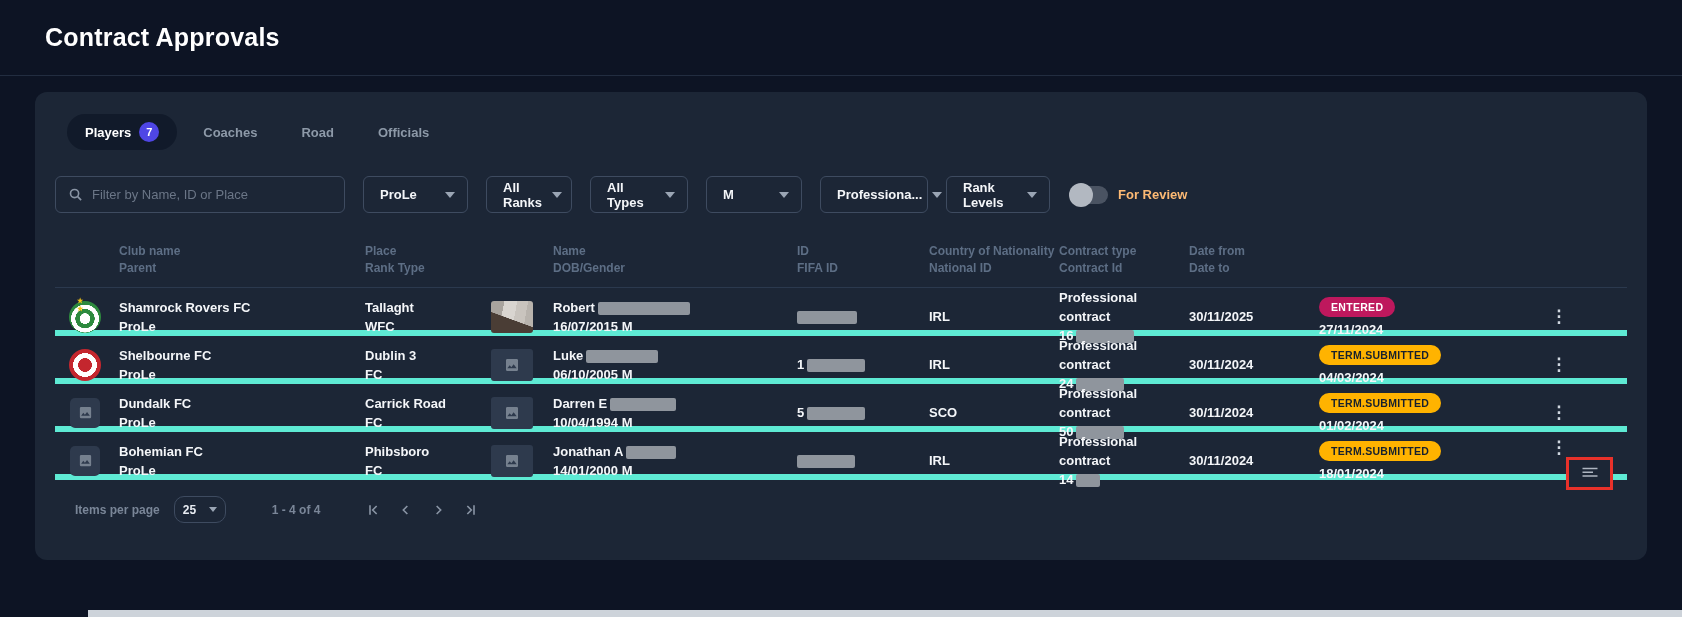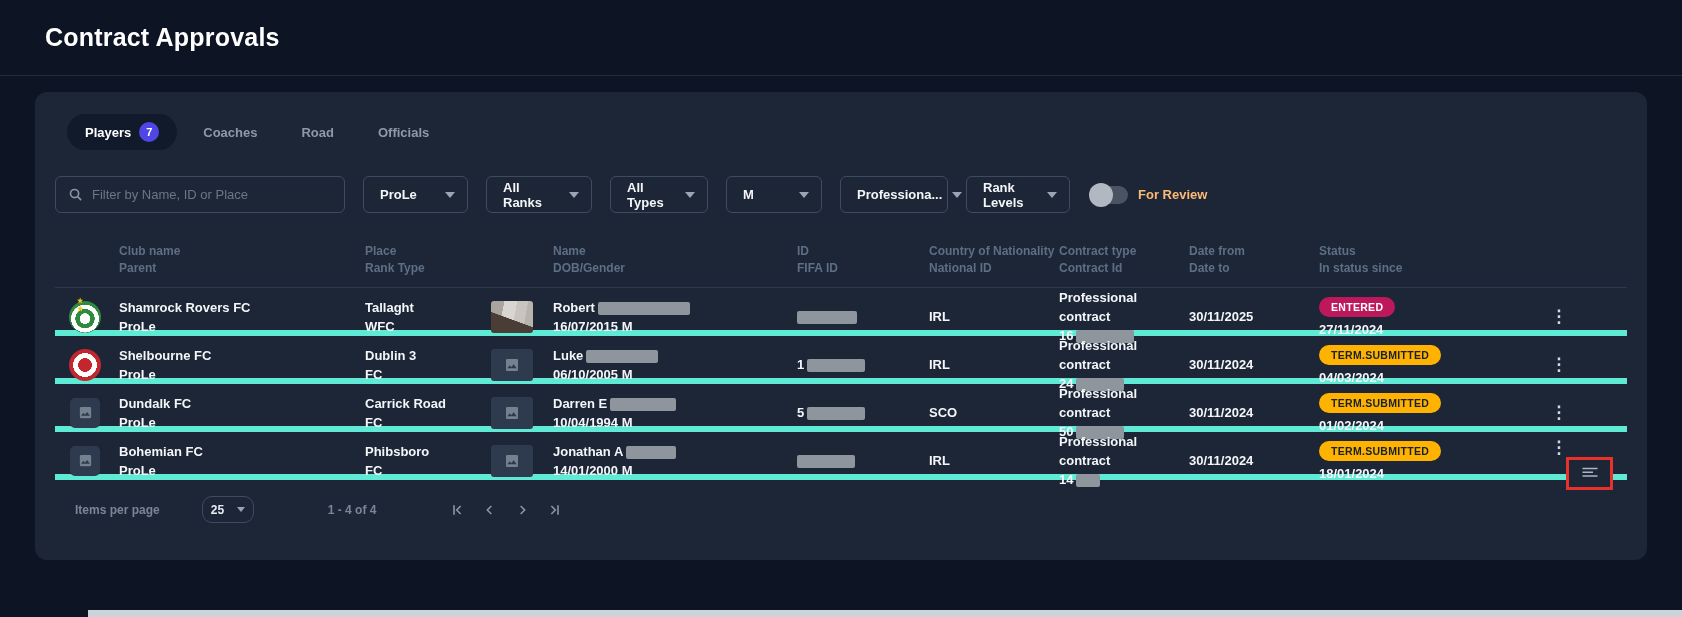--- a/index.html
+++ b/index.html
@@ -36,21 +36,21 @@
     background:transparent; border:none; outline:none; color:#e8ecf2; font-size:13px; flex:1;
     font-family:"Liberation Sans", sans-serif;
   }
   .search-box input::placeholder { color:#6b7687; }
   .dd {
     height:37px; border:1px solid #3e4b60; border-radius:6px; padding:0 12px 0 16px;
     display:flex; align-items:center; justify-content:space-between; gap:10px;
     font-size:13px; font-weight:700; color:#f4f6f9; cursor:pointer;
   }
   .caret { width:0; height:0; border-left:5px solid transparent; border-right:5px solid transparent; border-top:6px solid #9aa5b4; }
-  .dd-league{width:105px}.dd-ranks{width:106px}.dd-types{width:98px}.dd-gender{width:96px}.dd-contract{width:108px}.dd-levels{width:104px}
+  .dd-league{width:105px}.dd-ranks{width:86px}.dd-types{width:98px}.dd-gender{width:96px}.dd-contract{width:108px}.dd-levels{width:104px}
   .toggle-wrap { display:flex; align-items:center; gap:10px; margin-left:2px; }
   .toggle { width:38px; height:18px; border-radius:10px; background:#4a5362; position:relative; cursor:pointer; }
   .toggle .knob { position:absolute; left:-1px; top:-3px; width:24px; height:24px; border-radius:50%; background:#b2b8c1; }
   .toggle-label { font-size:13px; font-weight:700; color:#fdba74; }
 
   
   .grid-row {
     display:grid;
     grid-template-columns:64px 246px 126px 62px 244px 132px 130px 130px 130px 172px 1fr;
     align-items:center;
@@ -82,21 +82,21 @@
   .actions-cell { display:flex; justify-content:center; }
   .actions-cell-last { position:relative; height:48px; display:flex; flex-direction:column; align-items:center; }
   .actions-cell-last .kebab { margin-top:2px; }
   .red-box {
     position:absolute; right:14px; bottom:-5px; width:47px; height:33px;
     border:3px solid #e8312a; display:flex; align-items:center; justify-content:center;
     background:#1c2636; cursor:pointer;
   }
 
   
-  .pagination { display:flex; align-items:center; margin-top:16px; margin-left:20px; color:#7a8698; font-size:12px; font-weight:600;gap:28px; }
+  .pagination { display:flex; align-items:center; margin-top:16px; margin-left:20px; color:#7a8698; font-size:12px; font-weight:600; }
   .pp-select { width:52px; height:27px; border:1px solid #3e4b60; border-radius:10px; margin-left:14px;
     display:flex; align-items:center; justify-content:space-between; padding:0 8px; color:#e8ecf2; font-weight:700; cursor:pointer; }
   .pp-select .caret{ border-top-width:5px; border-left-width:4px; border-right-width:4px; }
   .range { margin-left:46px; }
   .pager { display:flex; align-items:center; gap:16px; margin-left:46px; }
   .pager svg { cursor:pointer; }
 
   .bottom-strip { position:absolute; left:88px; right:0; bottom:0; height:7px; background:#cdd3da; }
 </style>
 </head>
@@ -189,24 +189,20 @@
         <div>Country of Nationality</div>
         <div>National ID</div>
       </div>
     <div class="th">
         <div>Contract type</div>
         <div>Contract Id</div>
       </div>
     <div class="th">
         <div>Date from</div>
         <div>Date to</div>
-      </div>
-    <div class="th">
-        <div>Status</div>
-        <div>In status since</div>
       </div>
     <div></div>
   </div>
 
   <div class="grid-row trow">
     <div>
         <div class="crest crest-green"></div>
       </div>
     <div class="cell-2line">
         <div>Shamrock Rovers FC</div>

